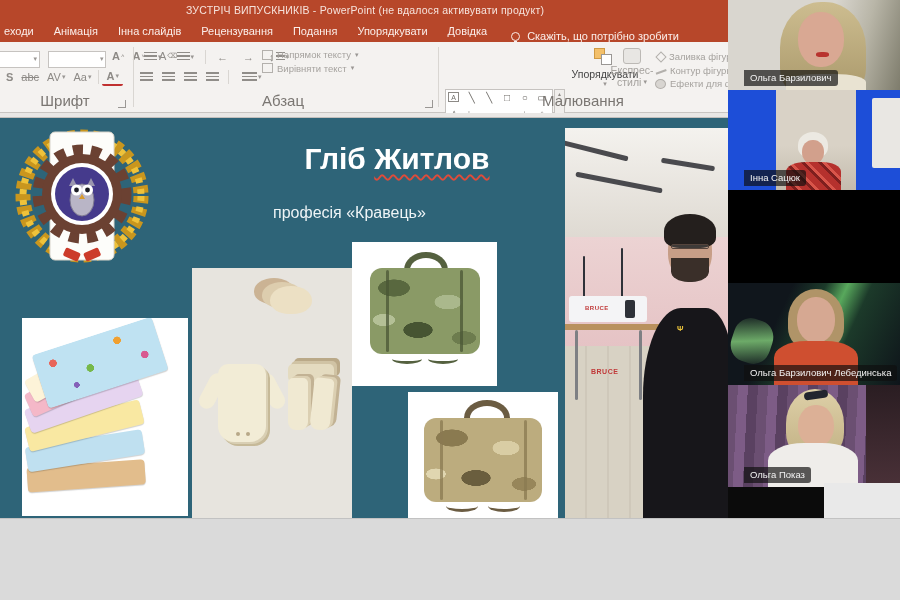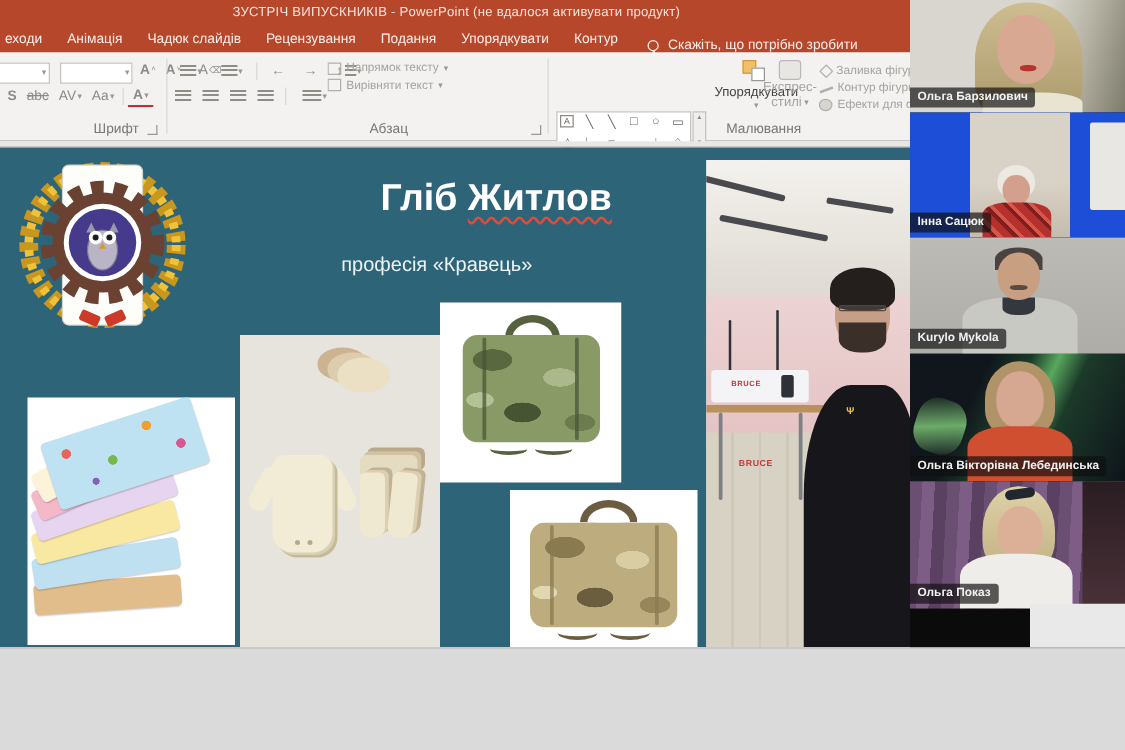--- a/index.html
+++ b/index.html
@@ -14,21 +14,21 @@
   .tabsrow { position:absolute; left:0; top:20px; width:100%; height:22px; background:#b7472a; display:flex;
              align-items:flex-end; color:#fbeeea; font-size:11px; }
   .tab { padding:0 10px; height:100%; display:flex; align-items:center; cursor:default; white-space:nowrap; }
   .tab:first-child { padding-left:4px; }
   .tellme { display:flex; align-items:center; gap:7px; margin-left:14px; white-space:nowrap; }
   .bulb { width:9px; height:9px; border:1.3px solid #fbeeea; border-radius:50%; position:relative; }
   .bulb:after { content:""; position:absolute; left:2.2px; top:8.5px; width:2.5px; height:3px; background:#fbeeea; }
 
   
   .ribbon { position:absolute; left:0; top:42px; width:100%; height:71px; background:#f4f2f0; border-bottom:1px solid #c8c5c2; }
-  .grp-label { position:absolute; bottom:3px; font-size:11px; color:#7a7672; width:100%; text-align:center;margin-left:28px; }
+  .grp-label { position:absolute; bottom:3px; font-size:15px; color:#7a7672; width:100%; text-align:center; }
   .vsep { position:absolute; top:5px; bottom:5px; width:1px; background:#d9d6d2; }
   .launcher { position:absolute; bottom:4px; right:4px; width:8px; height:8px; border-right:1.2px solid #9a9794; border-bottom:1.2px solid #9a9794; }
   .btn { color:#8d8a86; font-size:11px; display:inline-flex; align-items:center; gap:1px; padding:2px 4px; border-radius:2px; }
   .btn b { font-weight:bold; }
   .caret { font-size:7px; color:#9a9794; }
   .combo { height:17px; background:#fff; border:1px solid #c6c3c0; display:inline-flex; align-items:center; justify-content:flex-end; }
   .combo .caret { margin-right:2px; }
   .bars { width:13px; height:10px; background:repeating-linear-gradient(to bottom,#908d89 0 1.5px, transparent 1.5px 3.5px); }
   .shape-cell { width:16px; height:15px; display:flex; align-items:center; justify-content:center; font-size:10px; color:#6e6b67; }
   .gallery { position:absolute; left:445px; top:47px; width:108px; height:51px; background:#fff; border:1px solid #c6c3c0;
@@ -90,22 +90,22 @@
   .man-torso { position:absolute; background:#17161a; border-radius:42% 30% 0 0; }
   .man-head { position:absolute; background:#c79e87; border-radius:46%; }
   .man-hair { position:absolute; background:#241f1d; border-radius:50% 50% 30% 30%; }
   .man-beard { position:absolute; background:#3a2f29; border-radius:0 0 45% 45%; }
   .glasses { position:absolute; height:5px; border:1px solid #55443c; border-radius:2px; background:rgba(255,255,255,.12); }
   .trident { position:absolute; color:#e8c13c; font-size:8px; font-weight:bold; }
 
   
   .sidebar { position:absolute; left:728px; top:0; width:172px; height:518px; background:#000; overflow:hidden; }
   .tile { position:absolute; left:0; width:172px; overflow:hidden; }
-  .name-tag { position:absolute; left:0; bottom:4px; background:rgba(15,15,15,.68); color:#f2f2f2; font-size:9.5px;
-              padding:2px 6px 3px 6px; border-radius:0 3px 3px 0; white-space:nowrap; z-index:5; max-width:168px; overflow:hidden;font-weight:bold; }
+  .name-tag { position:absolute; left:16px; bottom:4px; background:rgba(15,15,15,.68); color:#f2f2f2; font-size:9.5px;
+              padding:2px 6px 3px 6px; border-radius:0 3px 3px 0; white-space:nowrap; z-index:5; max-width:168px; overflow:hidden; }
   .face { position:absolute; border-radius:48%; }
   .hair { position:absolute; }
   .torso { position:absolute; }
 
   .t1 { top:0; height:90px; background:linear-gradient(105deg,#d9d6cf 0 55%,#b9b6a8 75%,#7e7c6c 100%); }
   .t1 .hair { left:52px; top:2px; width:86px; height:95px; background:linear-gradient(#cdbd90,#a9986a); border-radius:48% 48% 30% 30%; }
   .t1 .face { left:70px; top:12px; width:46px; height:55px; background:#d9a893; }
   .t1 .lips { position:absolute; left:88px; top:52px; width:13px; height:5px; background:#b8332e; border-radius:40%; }
   .t1 .torso { left:58px; top:74px; width:80px; height:20px; background:#e9e3d2; border-radius:40% 40% 0 0; }
 
@@ -151,25 +151,25 @@
 
   <div class="ppt">
 
     <div class="titlebar">
       <span>ЗУСТРІЧ ВИПУСКНИКІВ  -  PowerPoint (не вдалося активувати продукт)</span>
     </div>
 
     <div class="tabsrow">
       <span class="tab">еходи</span>
       <span class="tab">Анімація</span>
-      <span class="tab">Чадюк слайдів</span>
+      <span class="tab">Інна слайдів</span>
       <span class="tab">Рецензування</span>
       <span class="tab">Подання</span>
       <span class="tab">Упорядкувати</span>
-      <span class="tab">Контур</span>
+      <span class="tab">Довідка</span>
       <span class="tellme">
         <span class="bulb"></span>
         <span>Скажіть, що потрібно зробити</span>
       </span>
     </div>
 
     <div class="ribbon">
 
       <div style="position:absolute; left:-52px; top:5px;">
         <span class="combo" style="width:92px;">
@@ -429,35 +429,27 @@
     <div class="tile t2">
       <div class="vid">
         <div class="fridge"></div>
       </div>
       <div class="hair"></div>
         <div class="face"></div>
         <div class="torso"></div>
       <span class="name-tag">Інна Сацюк</span>
     </div>
 
-    <div class="tile t3">
-      <div class="torso"></div>
-      <div class="collar"></div>
-        <div class="hair"></div>
-        <div class="face"></div>
-        <div class="stache"></div>
-      <span class="name-tag">Kurylo Mykola</span>
-    </div>
 
     <div class="tile t4">
       <div class="aur"></div>
       <div class="hair"></div>
         <div class="face"></div>
         <div class="torso"></div>
-      <span class="name-tag">Ольга Вікторівна Лебединська</span>
+      <span class="name-tag">Ольга Барзилович Лебединська</span>
     </div>
 
     <div class="tile t5">
       <div class="shade"></div>
       <div class="hair"></div>
         <div class="sung"></div>
       <div class="face"></div>
         <div class="torso"></div>
       <span class="name-tag">Ольга Показ</span>
     </div>

